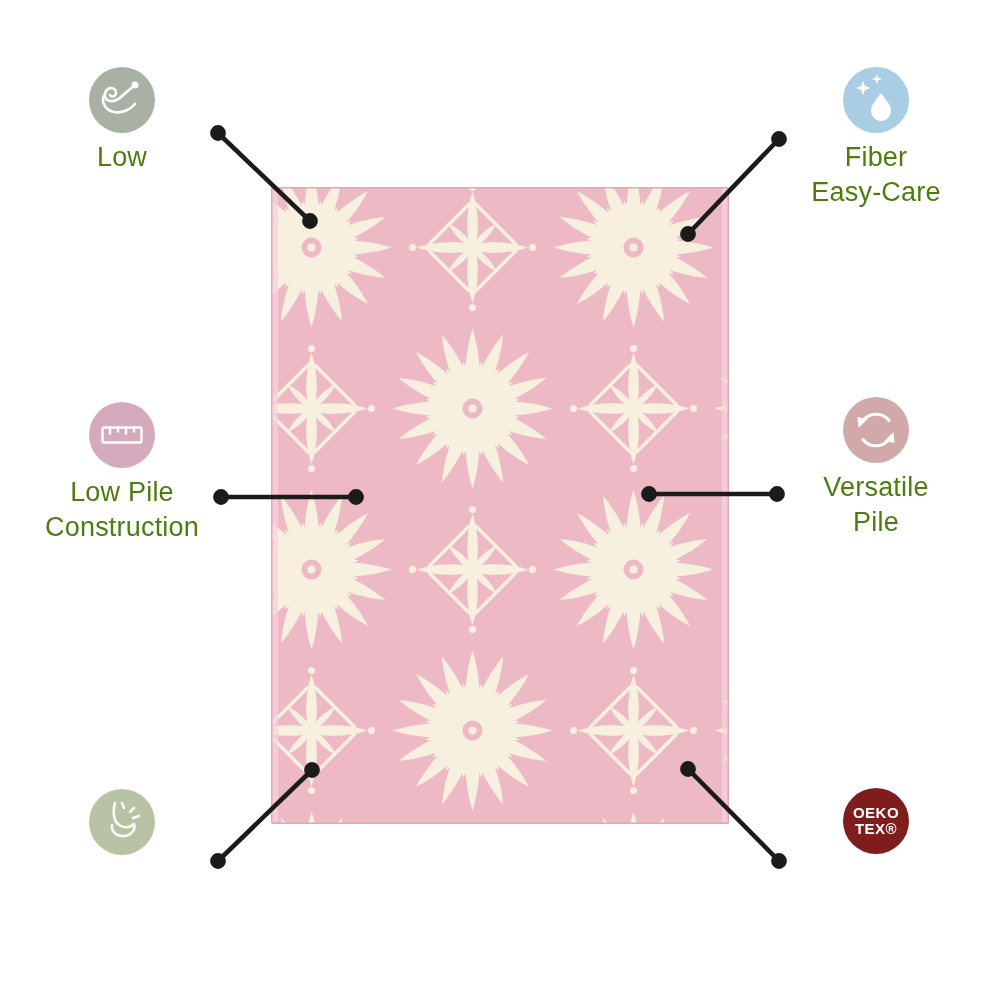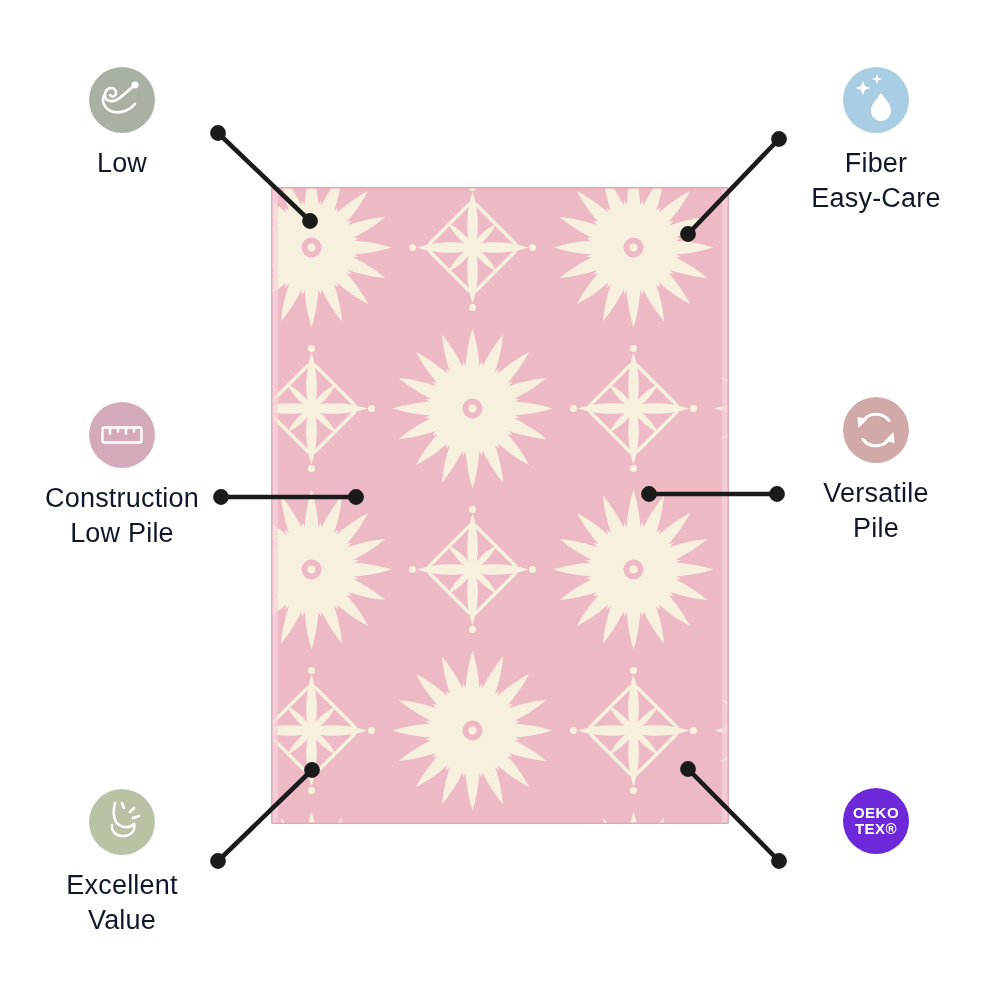--- a/index.html
+++ b/index.html
@@ -21,24 +21,24 @@
     position:absolute;width:264px;
     display:flex;flex-direction:column;align-items:center;
   }
   .icon-circle{
     width:66px;height:66px;border-radius:50%;
     display:flex;align-items:center;justify-content:center;
     flex-direction:column;
   }
   .icon-circle svg{display:block;}
   .feature .label{
-    margin-top:13px;
+    margin-top:7px;
     text-align:center;
     font-size:27px;line-height:1.28;
-    color:#0f172a;
+    color:#4d7c0f;
     letter-spacing:0.2px;
   }
   .feature .label span{display:block;}
 
   .badge-text{
     color:#ffffff;font-weight:bold;text-align:center;
     font-size:15px;line-height:1.05;letter-spacing:0.5px;
   }
   .badge-text span{display:block;}
 
@@ -159,22 +159,22 @@
     <div class="icon-circle" style="background: rgb(213, 170, 188);">
       <svg width="64" height="64" viewBox="-32 -32 64 64" fill="none" stroke="#ffffff" stroke-width="2.4" stroke-linejoin="round" stroke-linecap="round">
         <rect x="-19.5" y="-7.5" width="39" height="15" rx="2"></rect>
         <path d="M -12 -7.5 L -12 -1.5"></path>
         <path d="M -4 -7.5 L -4 -3.5"></path>
         <path d="M 4 -7.5 L 4 -1.5"></path>
         <path d="M 12 -7.5 L 12 -3.5"></path>
       </svg>
     </div>
     <div class="label">
+      <span>Low Pile</span>
       <span>Construction</span>
-      <span>Low Pile</span>
     </div>
   </div>
 
   <div class="feature" style="left:744px;top:397px">
     <div class="icon-circle" style="background: rgb(209, 169, 169);">
       <svg width="64" height="64" viewBox="-32 -32 64 64" fill="none" stroke="#ffffff" stroke-width="3" stroke-linecap="round">
         <path d="M 13 -9.5 A 16.5 16.5 0 0 0 -14 -8"></path>
         <path d="M -13 9.5 A 16.5 16.5 0 0 0 14 8"></path>
         <path d="M -17.5 -2 L -18.5 -13 L -8.5 -11 Z" fill="#ffffff" stroke="none"></path>
         <path d="M 17.5 2 L 18.5 13 L 8.5 11 Z" fill="#ffffff" stroke="none"></path>
@@ -190,28 +190,24 @@
     <div class="icon-circle" style="background: rgb(184, 195, 166);">
       <svg width="64" height="64" viewBox="-32 -32 64 64" fill="none" stroke="#ffffff" stroke-width="2.5" stroke-linecap="round" stroke-linejoin="round">
         <path d="M -7 -19 C -9 -12, -9 -6, -6 0"></path>
         <path d="M -6 0 C -1 6, 7 7, 12 2"></path>
         <path d="M 12 2 C 14 8, 9 14, 1 14 C -6 14, -11 9, -10 3"></path>
         <path d="M 2 -14 L 0 -19"></path>
         <path d="M 8 -10 L 12 -14"></path>
         <path d="M 11 -4 L 17 -6"></path>
       </svg>
     </div>
-    <div class="label">
-      <span>Excellent</span>
-      <span>Value</span>
-    </div>
   </div>
 
   <div class="feature" style="left:744px;top:788px">
-    <div class="icon-circle" style="background: #6d28d9; justify-content: center;">
+    <div class="icon-circle" style="background: #7f1d1d; justify-content: center;">
       <div class="badge-text">
         <span>OEKO</span>
         <span>TEX®</span>
       </div>
     </div>
     <div class="label">
     </div>
   </div>
 
   <svg class="overlay" width="1000" height="1000" viewBox="0 0 1000 1000">

